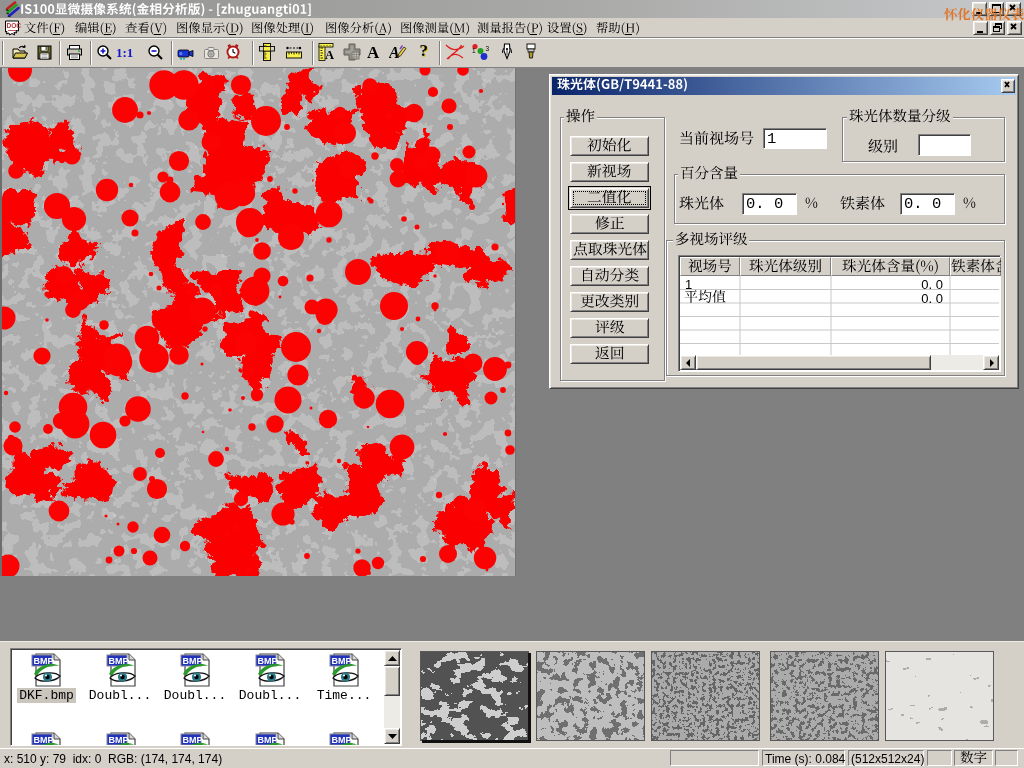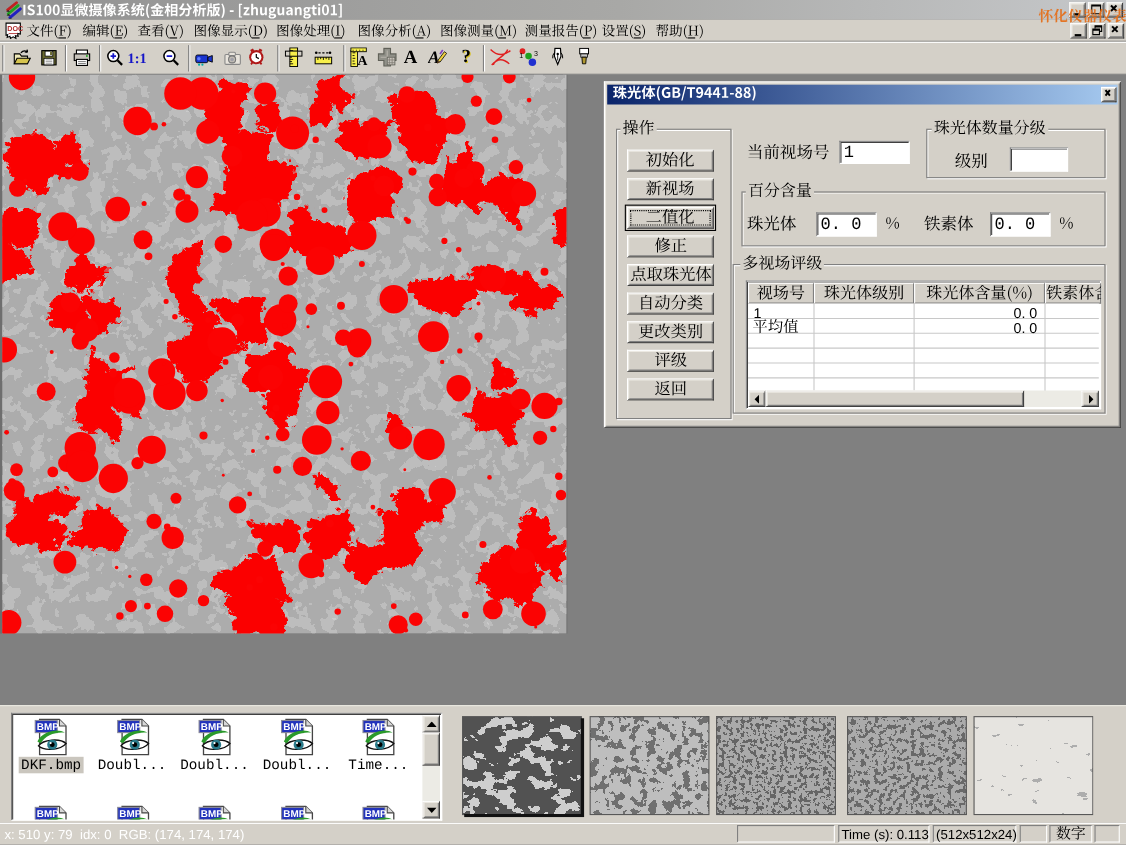--- a/index.html
+++ b/index.html
@@ -836,23 +836,23 @@
     <rect x="231.5" y="0.5" width="108" height="89" filter="url(#tn2)"></rect>
     <rect x="231.5" y="0.5" width="108" height="89" fill="none" stroke="#585858" stroke-width="1"></rect>
     <rect x="350.5" y="0.5" width="108" height="89" fill="#ababab"></rect>
     <rect x="350.5" y="0.5" width="108" height="89" filter="url(#tn3)"></rect>
     <rect x="350.5" y="0.5" width="108" height="89" fill="none" stroke="#585858" stroke-width="1"></rect>
     <rect x="465.5" y="0.5" width="108" height="89" fill="#e6e4e0"></rect>
     <rect x="465.5" y="0.5" width="108" height="89" filter="url(#tn4)"></rect>
     <rect x="465.5" y="0.5" width="108" height="89" fill="none" stroke="#585858" stroke-width="1"></rect>
   </svg>
 <div class="abs" style="left:0;top:748px;width:1024px;height:20px;background:#d4d0c8;border-top:1px solid #fff"></div>
-<div class="abs" style="left:4px;top:752px;font-size:12px;color:#ffffff">x: 510 y: 79&nbsp; idx: 0&nbsp; RGB: (174, 174, 174)</div>
+<div class="abs" style="left:4px;top:752px;font-size:12px;color:#000000">x: 510 y: 79&nbsp; idx: 0&nbsp; RGB: (174, 174, 174)</div>
 <div class="abs sunkface" style="left:670px;top:750px;width:89px;height:16px;box-shadow:none"></div>
 <div class="abs sunkface" style="left:762px;top:750px;width:83px;height:16px;box-shadow:none"></div>
-<div class="abs" style="left:765px;top:752px;font-size:12px;white-space:nowrap">Time (s): 0.113</div>
+<div class="abs" style="left:765px;top:752px;font-size:12px;white-space:nowrap">Time (s): 0.084</div>
 <div class="abs sunkface" style="left:848px;top:750px;width:76px;height:16px;box-shadow:none"></div>
 <div class="abs" style="left:851px;top:752px;font-size:12px;white-space:nowrap">(512x512x24)</div>
 <div class="abs sunkface" style="left:927px;top:750px;width:25px;height:16px;box-shadow:none"></div>
 <div class="abs sunkface" style="left:954px;top:750px;width:39px;height:16px;box-shadow:none"></div>
 <div class="abs sunkface" style="left:995px;top:750px;width:23px;height:16px;box-shadow:none"></div>
 <svg class="abs" style="left:958px;top:749px" width="35" height="23" viewBox="0 0 35 23">
     <path d="M8.8 2.9L7.6 2.4C7.4 3.2 7.1 4.0 6.8 4.5L7.0 4.6C7.4 4.2 7.9 3.6 8.3 3.1C8.6 3.1 8.8 3.0 8.8 2.9ZM3.3 2.6L3.2 2.7C3.6 3.1 4.0 3.8 4.1 4.4C4.8 5.0 5.6 3.5 3.3 2.6ZM5.9 8.6C6.3 8.7 6.4 8.6 6.5 8.4L5.2 8.0C5.1 8.3 4.8 8.8 4.6 9.4L2.6 9.4L2.7 9.8L4.4 9.8C4.0 10.4 3.6 11.1 3.4 11.4C4.1 11.6 5.1 11.9 6.0 12.4C5.2 13.1 4.1 13.7 2.7 14.2L2.8 14.4C4.4 14.0 5.7 13.4 6.6 12.7C7.0 12.9 7.4 13.2 7.6 13.5C8.3 13.7 8.6 12.8 7.2 12.1C7.7 11.4 8.1 10.7 8.4 9.8C8.7 9.8 8.8 9.8 8.9 9.7L8.0 8.9L7.5 9.4L5.5 9.4ZM7.5 9.8C7.3 10.5 7.0 11.2 6.5 11.8C6.0 11.6 5.2 11.4 4.3 11.3C4.6 10.9 5.0 10.3 5.3 9.8ZM11.9 2.4L10.4 2.1C10.1 4.5 9.4 6.9 8.6 8.5L8.8 8.7C9.3 8.1 9.7 7.5 10.0 6.8C10.3 8.3 10.7 9.7 11.3 10.9C10.5 12.2 9.3 13.3 7.6 14.2L7.7 14.4C9.5 13.7 10.7 12.8 11.7 11.7C12.3 12.7 13.1 13.7 14.3 14.4C14.4 14.0 14.7 13.8 15.1 13.7L15.1 13.6C13.9 13.0 12.9 12.1 12.1 11.0C13.2 9.5 13.6 7.7 13.9 5.5L14.8 5.5C15.0 5.5 15.1 5.4 15.1 5.3C14.7 4.8 14.0 4.3 14.0 4.3L13.4 5.1L10.7 5.1C11.0 4.3 11.2 3.5 11.4 2.7C11.7 2.7 11.8 2.6 11.9 2.4ZM10.6 5.5L12.9 5.5C12.7 7.3 12.4 8.9 11.7 10.2C11.0 9.1 10.5 7.8 10.2 6.3ZM8.4 4.1L7.8 4.8L6.3 4.8L6.3 2.5C6.6 2.5 6.7 2.4 6.8 2.2L5.4 2.0L5.4 4.8L2.6 4.8L2.7 5.2L5.0 5.2C4.5 6.3 3.6 7.3 2.5 8.1L2.6 8.3C3.7 7.7 4.7 7.0 5.4 6.1L5.4 8.1L5.6 8.1C5.9 8.1 6.3 7.9 6.3 7.8L6.3 5.7C6.9 6.3 7.6 7.0 7.9 7.6C8.8 8.1 9.3 6.4 6.3 5.4L6.3 5.2L9.1 5.2C9.3 5.2 9.4 5.2 9.5 5.0C9.1 4.6 8.4 4.1 8.4 4.1ZM21.4 2.0L21.3 2.1C21.8 2.5 22.2 3.3 22.3 3.9C23.2 4.6 24.1 2.6 21.4 2.0ZM17.8 3.4L17.6 3.5C17.6 4.3 17.1 5.1 16.6 5.4C16.3 5.6 16.1 5.9 16.2 6.2C16.4 6.5 16.9 6.5 17.2 6.3C17.6 6.0 18.0 5.4 18.0 4.6L26.8 4.6C26.6 5.1 26.3 5.7 26.1 6.1L26.3 6.2C26.8 5.8 27.5 5.2 27.9 4.7C28.2 4.7 28.4 4.7 28.4 4.6L27.4 3.6L26.8 4.1L17.9 4.1C17.9 3.9 17.9 3.7 17.8 3.4ZM27.2 8.6L26.5 9.5L22.7 9.5L22.7 8.3C23.0 8.3 23.1 8.1 23.2 7.9C24.0 7.6 24.9 7.0 25.6 6.6C25.9 6.6 26.0 6.6 26.1 6.5L25.1 5.5L24.5 6.1L18.4 6.1L18.5 6.5L24.3 6.5C23.9 7.0 23.3 7.5 22.7 7.9L21.8 7.8L21.8 9.5L16.1 9.5L16.3 9.9L21.8 9.9L21.8 13.0C21.8 13.2 21.7 13.3 21.4 13.3C21.1 13.3 19.5 13.2 19.5 13.2L19.5 13.4C20.2 13.5 20.6 13.6 20.8 13.7C21.0 13.9 21.1 14.1 21.2 14.4C22.5 14.3 22.7 13.8 22.7 13.1L22.7 9.9L28.0 9.9C28.2 9.9 28.3 9.8 28.4 9.7C27.9 9.2 27.2 8.6 27.2 8.6Z" fill="#000"></path>
   </svg>
 </body></html>

